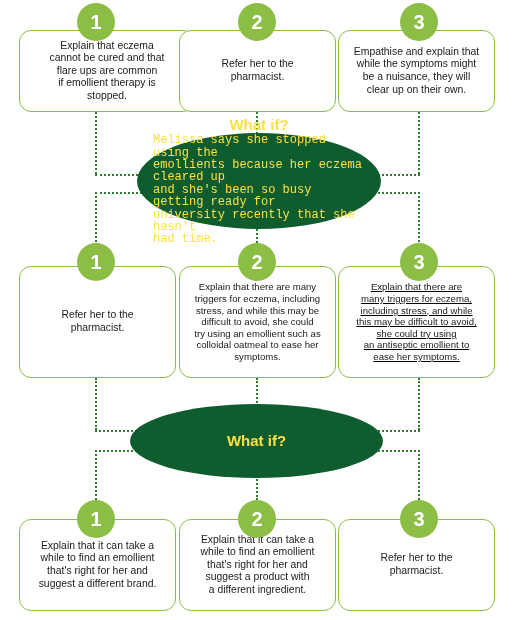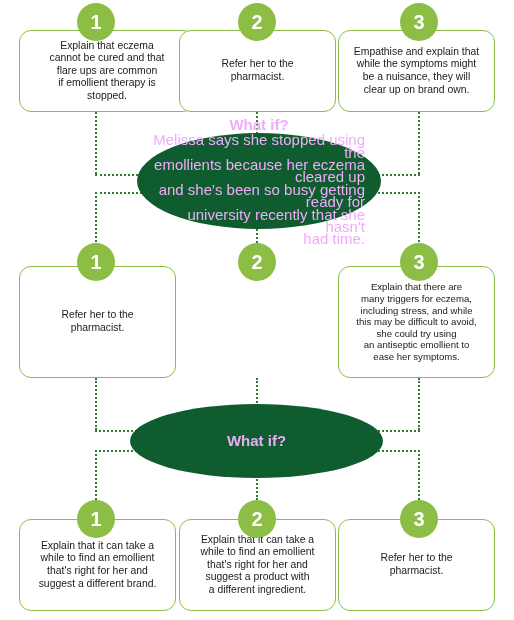--- a/index.html
+++ b/index.html
@@ -60,40 +60,40 @@
     justify-content: center;
     line-height: 1;
     z-index: 5;
   }
 
   
   .oval {
     position: absolute;
     border-radius: 50%;
     background: #0F5C2E;
-    color: #f0abfc;
+    color: #fde047;
     display: flex;
     flex-direction: column;
     align-items: center;
     justify-content: center;
-    text-align: right;
+    text-align: left;
     z-index: 4;
     padding: 2px 16px;
     box-sizing: border-box;
   }
   .oval-title {
     font-family: "Liberation Sans", sans-serif;
     font-size: 15px;
     font-weight: bold;
     line-height: 17px;
     margin-bottom: 1px;
   }
   .oval-body {
-    font-family: Liberation Sans, sans-serif;
-    font-size: 15px;
+    font-family: Liberation Mono, monospace;
+    font-size: 12px;
     line-height: 12.4px;
     white-space: pre-line;
   }
 
   
   .vline {
     position: absolute;
     width: 0;
     border-left: 2px dotted #2F7D32;
     z-index: 1;
@@ -154,42 +154,51 @@
   <div class="opt-box" style="left:179px; top:30px; width:157px; height:82px;">
     <div class="opt-text">Refer her to the
 pharmacist.</div>
   </div>
   <div class="badge" style="left:238px; top:3px;">2</div>
 
   <div class="opt-box" style="left:338px; top:30px; width:157px; height:82px;">
     <div class="opt-text">Empathise and explain that
 while the symptoms might
 be a nuisance, they will
-clear up on brand own.</div>
+clear up on their own.</div>
   </div>
   <div class="badge" style="left:400px; top:3px;">3</div>
 
   <div class="oval" style="left:137px; top:133px; width:244px; height:96px;">
     <div class="oval-title">What if?</div>
     <div class="oval-body">Melissa says she stopped using the
 emollients because her eczema cleared up
 and she's been so busy getting ready for
 university recently that she hasn't
 had time.</div>
   </div>
 
   <div class="opt-box" style="left:19px; top:266px; width:157px; height:112px;">
     <div class="opt-text">Refer her to the
 pharmacist.</div>
   </div>
   <div class="badge" style="left:77px; top:243px;">1</div>
 
+  <div class="opt-box" style="left:179px; top:266px; width:157px; height:112px;">
+    <div class="opt-text small">Explain that there are many
+triggers for eczema, including
+stress, and while this may be
+difficult to avoid, she could
+try using an emollient such as
+colloidal oatmeal to ease her
+symptoms.</div>
+  </div>
   <div class="badge" style="left:238px; top:243px;">2</div>
 
-  <div class="opt-box" style="left:338px; top:266px; width:157px; height:112px;">
+  <div class="opt-box" style="left:338px; top:266px; width:157px; height:112px;text-decoration:underline;">
     <div class="opt-text small">Explain that there are
 many triggers for eczema,
 including stress, and while
 this may be difficult to avoid,
 she could try using
 an antiseptic emollient to
 ease her symptoms.</div>
   </div>
   <div class="badge" style="left:400px; top:243px;">3</div>
 

